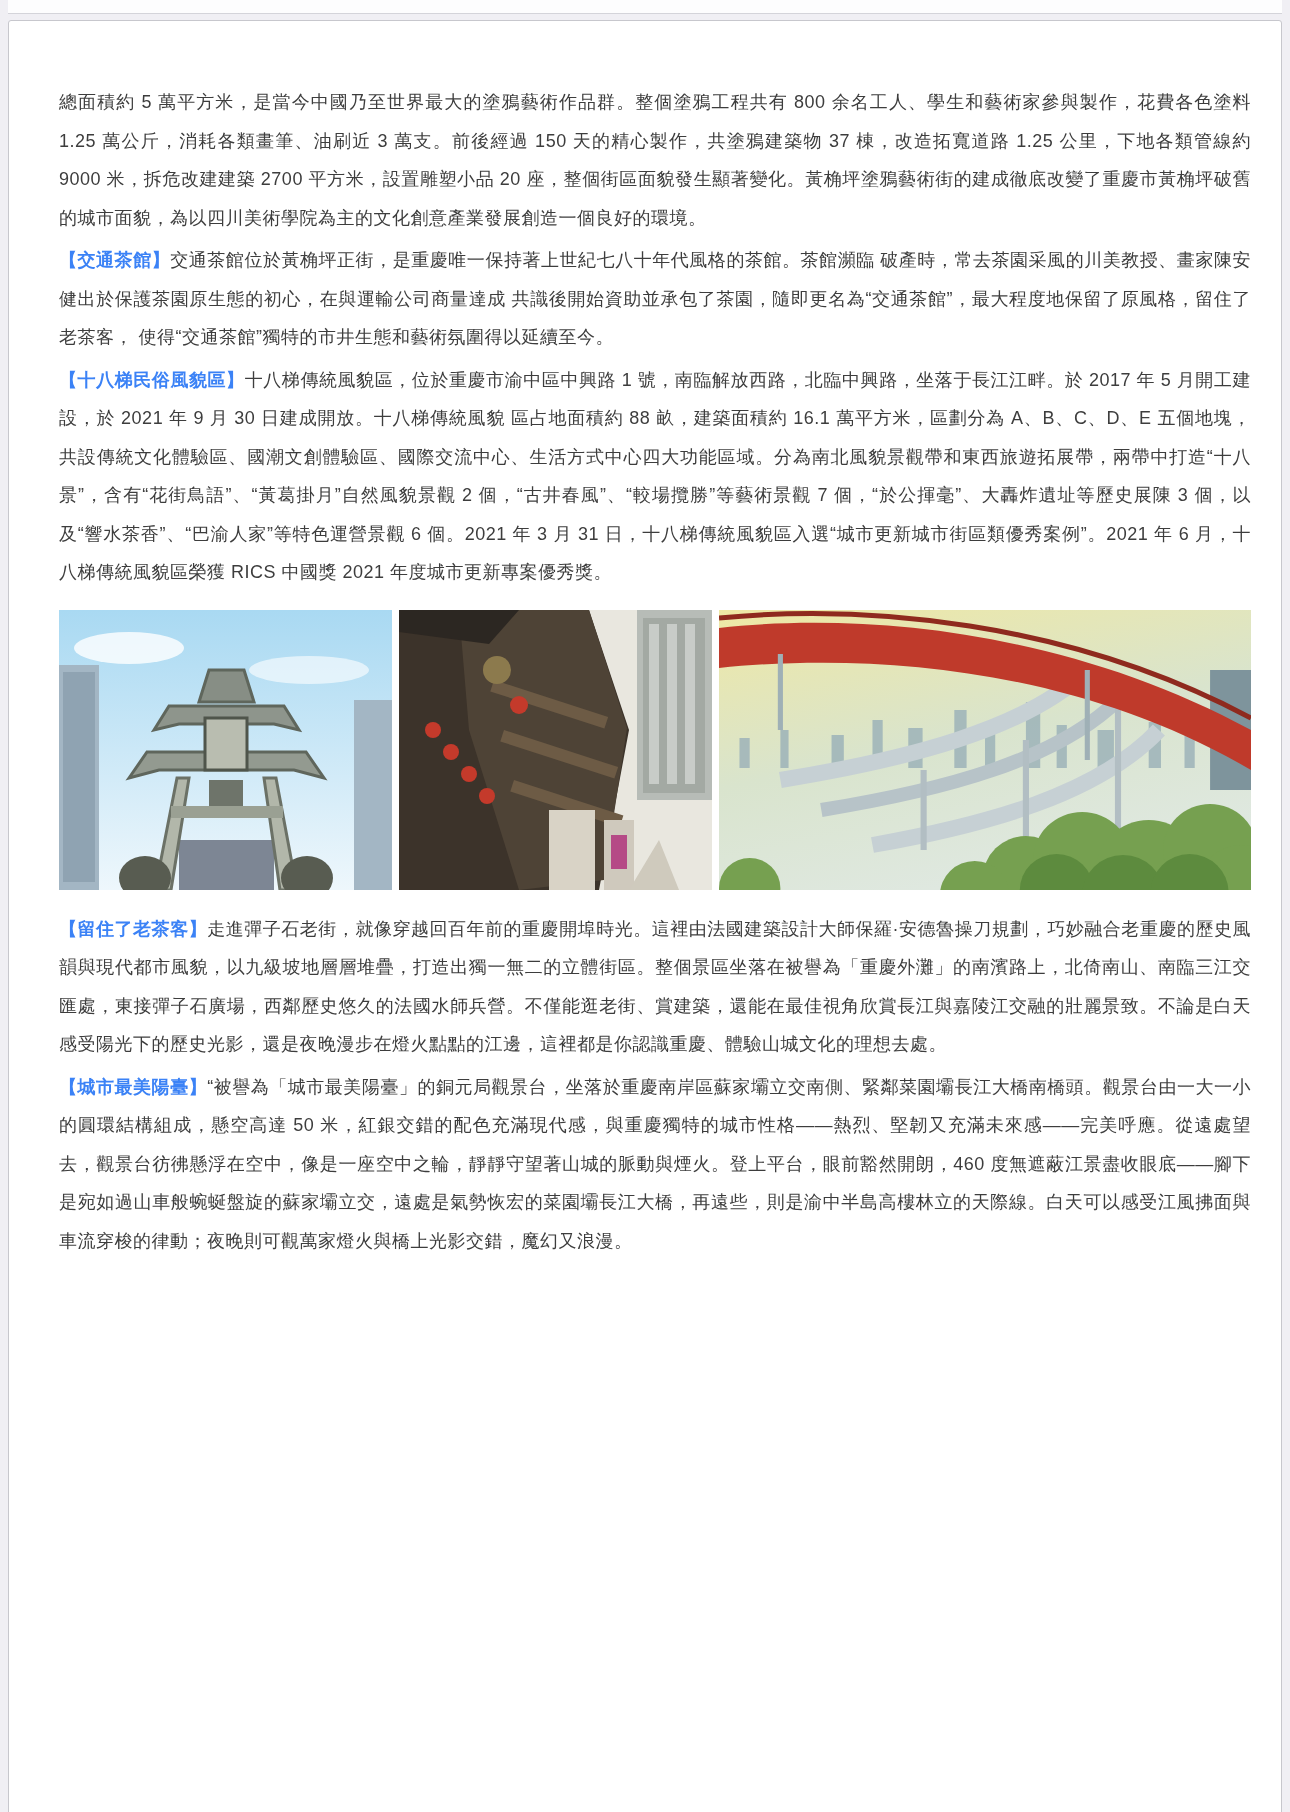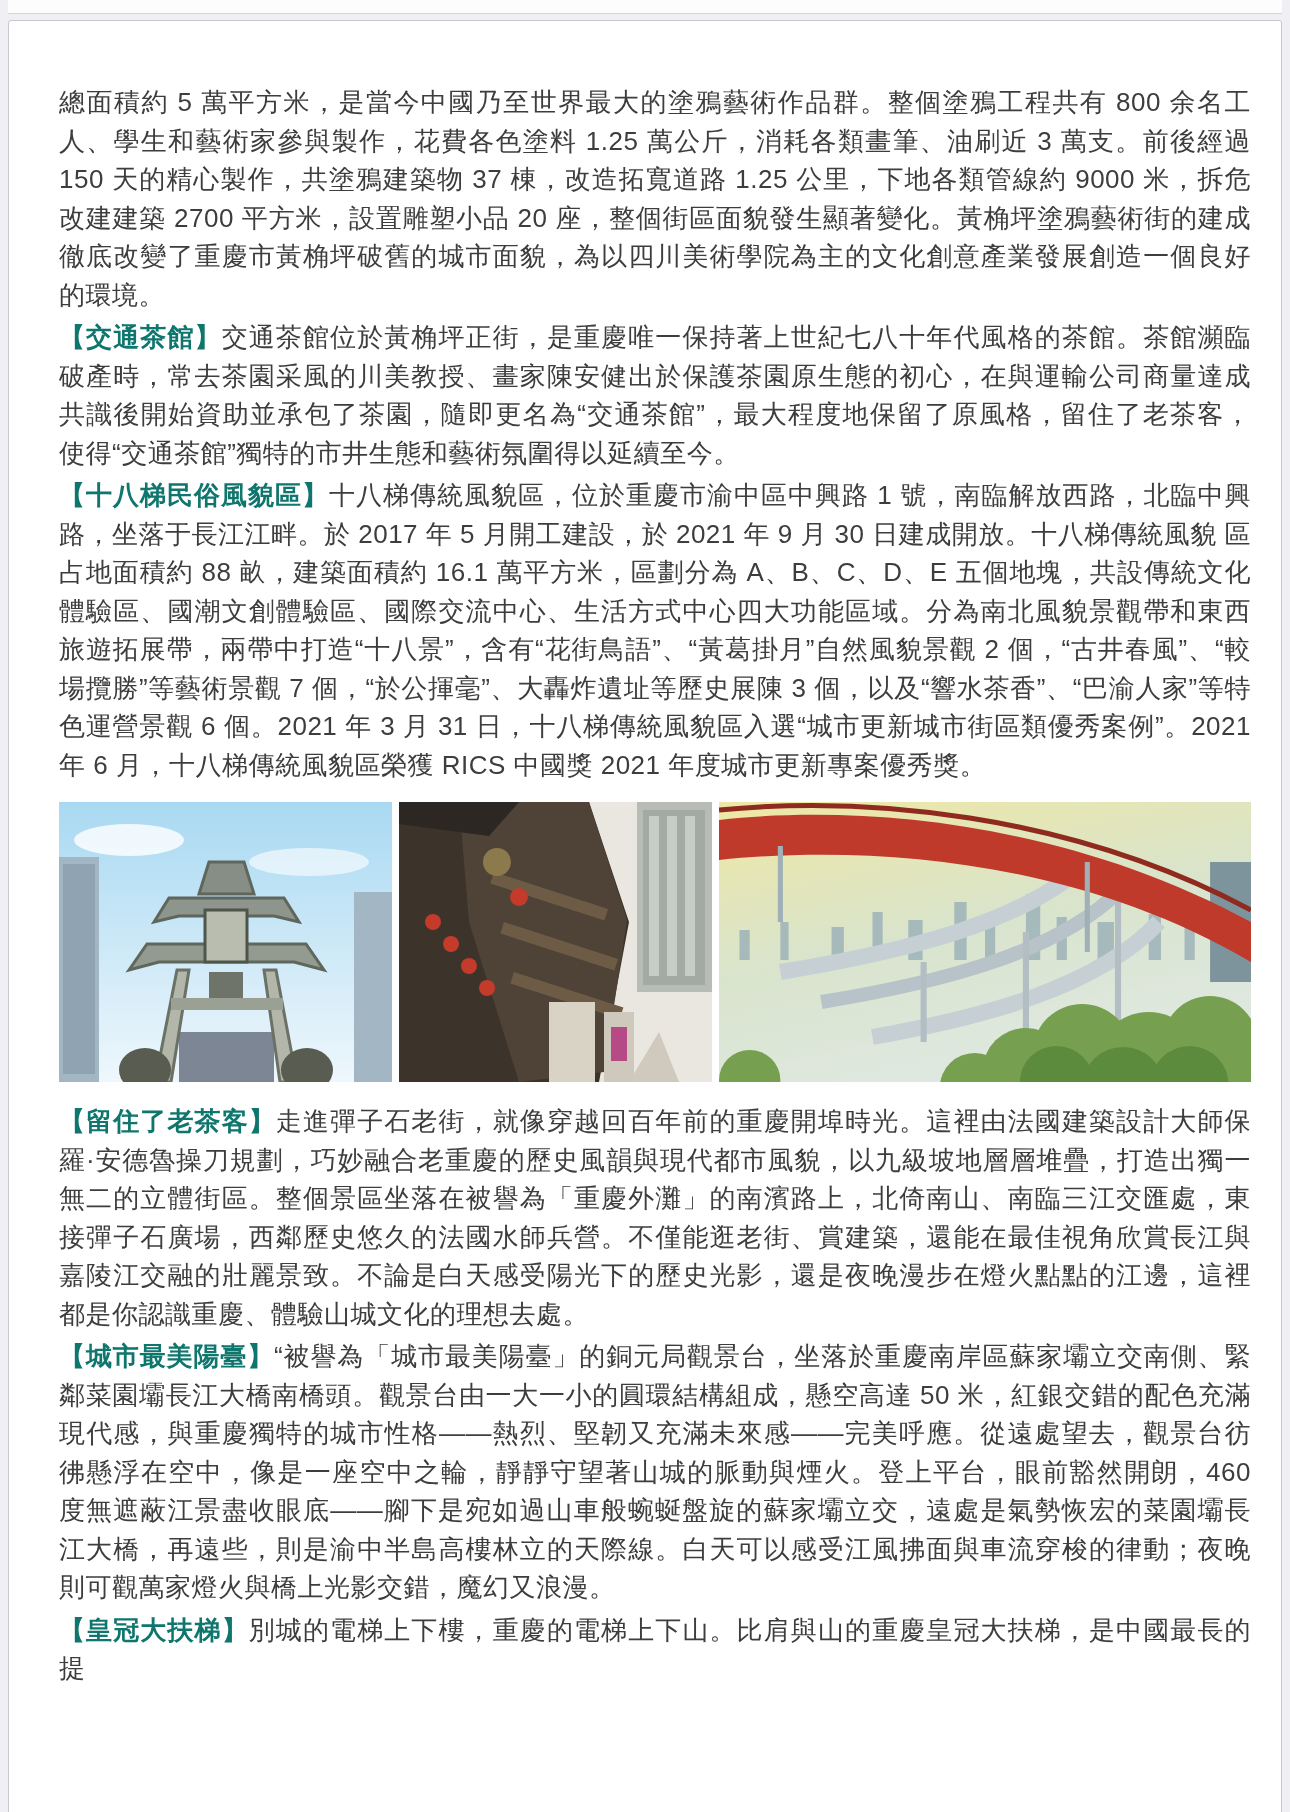--- a/index.html
+++ b/index.html
@@ -16,26 +16,26 @@
   }
   
   .page{
     position:absolute;left:8px;right:8px;top:20px;bottom:-4px;
     background:#ffffff;border:1px solid #c7c7cd;border-radius:3px 3px 0 0;
     box-sizing:border-box;
   }
   .content{
     padding:62px 30px 0 50px;
     color:#3d3d3d;
-    font-size:26px;line-height:38.5px;
+    font-size:18px;line-height:38.5px;
     text-align:justify;
     letter-spacing:0.5px;
   }
   .para{margin:0 0 4px 0;}
-  .gh{color:#0f766e;font-weight:bold;}
+  .gh{color:#3b82f6;font-weight:bold;}
   .photo-row{
     display:flex;gap:7px;margin:18px 0 20px 0;height:280px;
   }
   .photo{height:100%;overflow:hidden;background:#ddd;}
   .photo svg{display:block;width:100%;height:100%;}
   .ph1{width:333px;}
   .ph2{width:313px;}
   .ph3{flex:1;}
 </style>
 </head>
@@ -176,17 +176,16 @@
             <circle cx="30" cy="278" r="30" fill="#76a050"></circle>
           </svg>
         </div>
 
       </div>
 
       <p class="para"><span class="gh">【留住了老茶客】</span><span>走進彈子石老街，就像穿越回百年前的重慶開埠時光。這裡由法國建築設計大師保羅·安德魯操刀規劃，巧妙融合老重慶的歷史風韻與現代都市風貌，以九級坡地層層堆疊，打造出獨一無二的立體街區。整個景區坐落在被譽為「重慶外灘」的南濱路上，北倚南山、南臨三江交匯處，東接彈子石廣場，西鄰歷史悠久的法國水師兵營。不僅能逛老街、賞建築，還能在最佳視角欣賞長江與嘉陵江交融的壯麗景致。不論是白天感受陽光下的歷史光影，還是夜晚漫步在燈火點點的江邊，這裡都是你認識重慶、體驗山城文化的理想去處。</span></p>
 
       <p class="para"><span class="gh">【城市最美陽臺】</span><span>“被譽為「城市最美陽臺」的銅元局觀景台，坐落於重慶南岸區蘇家壩立交南側、緊鄰菜園壩長江大橋南橋頭。觀景台由一大一小的圓環結構組成，懸空高達 50 米，紅銀交錯的配色充滿現代感，與重慶獨特的城市性格——熱烈、堅韌又充滿未來感——完美呼應。從遠處望去，觀景台彷彿懸浮在空中，像是一座空中之輪，靜靜守望著山城的脈動與煙火。登上平台，眼前豁然開朗，460 度無遮蔽江景盡收眼底——腳下是宛如過山車般蜿蜒盤旋的蘇家壩立交，遠處是氣勢恢宏的菜園壩長江大橋，再遠些，則是渝中半島高樓林立的天際線。白天可以感受江風拂面與車流穿梭的律動；夜晚則可觀萬家燈火與橋上光影交錯，魔幻又浪漫。</span></p>
 
-      <p class="para"><span class="gh">【皇冠大扶梯】</span><span>別城的電梯上下樓，重慶的電梯上下山。比肩與山的重慶皇冠大扶梯，是中國最長的提</span></p>
 
     </div>
   </div>
 </div>
 
 </body></html>

